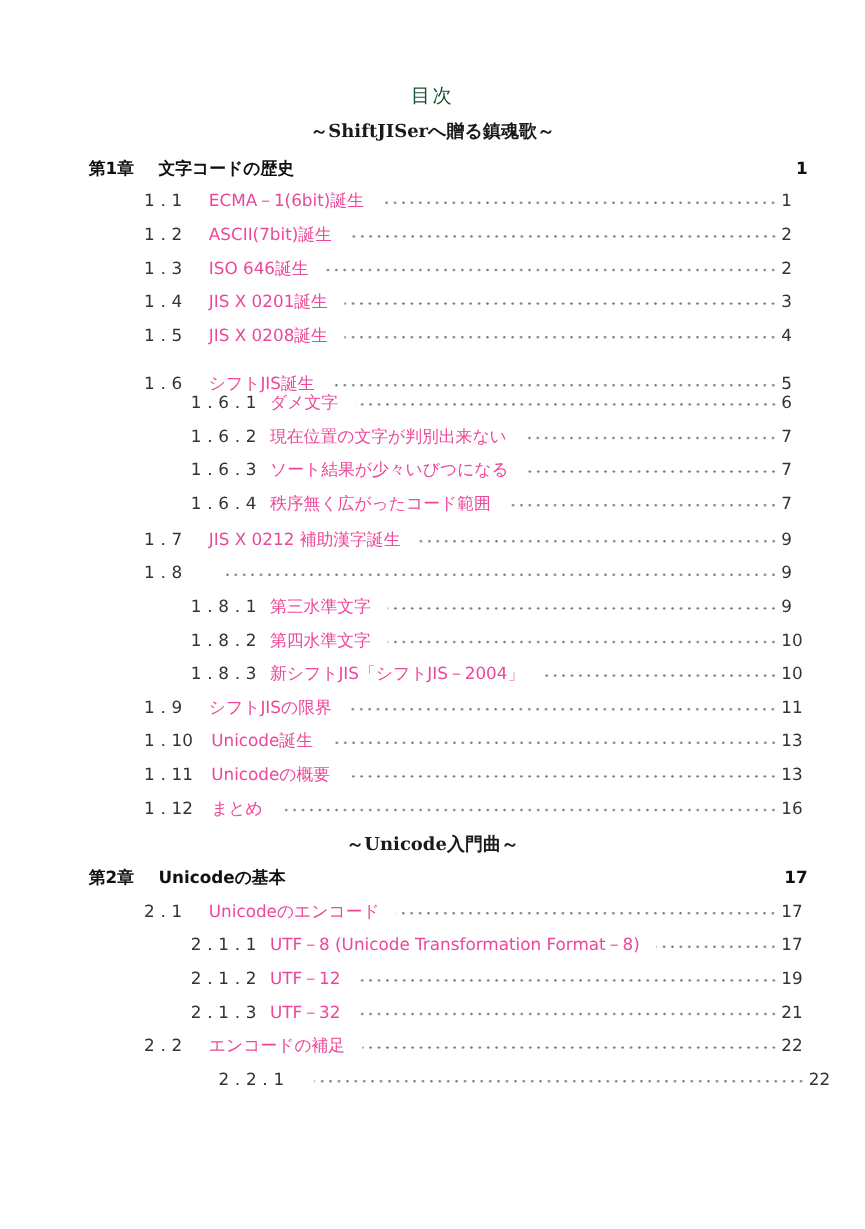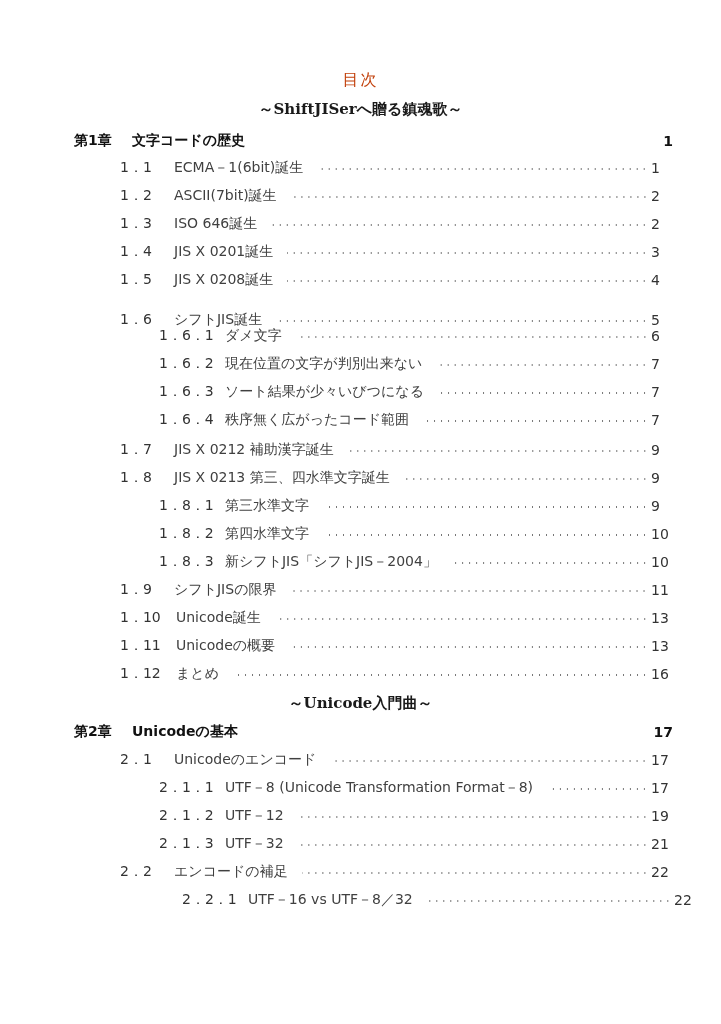--- a/index.html
+++ b/index.html
@@ -15,21 +15,21 @@
       font-family: "DejaVu Sans", "Liberation Sans", sans-serif;
       color: #2a2a2a;
     }
     .page-title {
       position: absolute;
       left: 0;
       width: 721px;
       top: 70px;
       text-align: center;
       font-size: 16px;
-      color: #c2410c;
+      color: #14532d;
       letter-spacing: 2px;
     }
     .part-heading {
       position: absolute;
       left: 0;
       width: 721px;
       text-align: center;
       font-family: "DejaVu Serif", "Liberation Serif", serif;
       font-size: 15px;
       font-weight: bold;
@@ -53,21 +53,21 @@
       color: #111;
       font-size: 14px;
     }
     .toc-num {
       display: inline-block;
       flex: 0 0 auto;
       color: #333;
     }
     .toc-title {
       flex: 0 0 auto;
-      color: #404040;
+      color: #ec4899;
     }
     .chapter .toc-num, .chapter .toc-title { color: #111; }
     .toc-leader {
       flex: 1 1 auto;
       height: 2px;
       margin: 0 3px 0 14px;
       background-image: radial-gradient(circle, #777 0.9px, transparent 1.1px);
       background-size: 7px 2px;
       background-repeat: repeat-x;
       background-position: right center;
@@ -191,21 +191,20 @@
         <span style="display: inline-block; width: 120px;"></span>
         <span class="toc-num" style="width: 54px;">1．7</span>
         <span class="toc-title">JIS X 0212 補助漢字誕生</span>
         <span class="toc-leader"></span>
         <span class="toc-page">9</span>
         <span style="display: inline-block; width: 44px;"></span>
       </div>
       <div class="toc-row" style="top: 465px;">
         <span style="display: inline-block; width: 120px;"></span>
         <span class="toc-num" style="width: 54px;">1．8</span>
-        <span class="toc-title">JIS X 0213 第三、四水準文字誕生</span>
         <span class="toc-leader"></span>
         <span class="toc-page">9</span>
         <span style="display: inline-block; width: 44px;"></span>
       </div>
       <div class="toc-row" style="top: 493px;">
         <span style="display: inline-block; width: 159px;"></span>
         <span class="toc-num" style="width: 66px;">1．8．1</span>
         <span class="toc-title">第三水準文字</span>
         <span class="toc-leader"></span>
         <span class="toc-page">9</span>
@@ -303,20 +302,19 @@
         <span style="display: inline-block; width: 120px;"></span>
         <span class="toc-num" style="width: 54px;">2．2</span>
         <span class="toc-title">エンコードの補足</span>
         <span class="toc-leader"></span>
         <span class="toc-page">22</span>
         <span style="display: inline-block; width: 44px;"></span>
       </div>
       <div class="toc-row" style="top: 887px; padding-left: 23px;">
         <span style="display: inline-block; width: 159px;"></span>
         <span class="toc-num" style="width: 66px;">2．2．1</span>
-        <span class="toc-title">UTF－16 vs UTF－8／32</span>
         <span class="toc-leader"></span>
         <span class="toc-page">22</span>
         <span style="display: inline-block; width: 44px;"></span>
       </div>
     </div>
 
 </div>
 
 </body></html>

